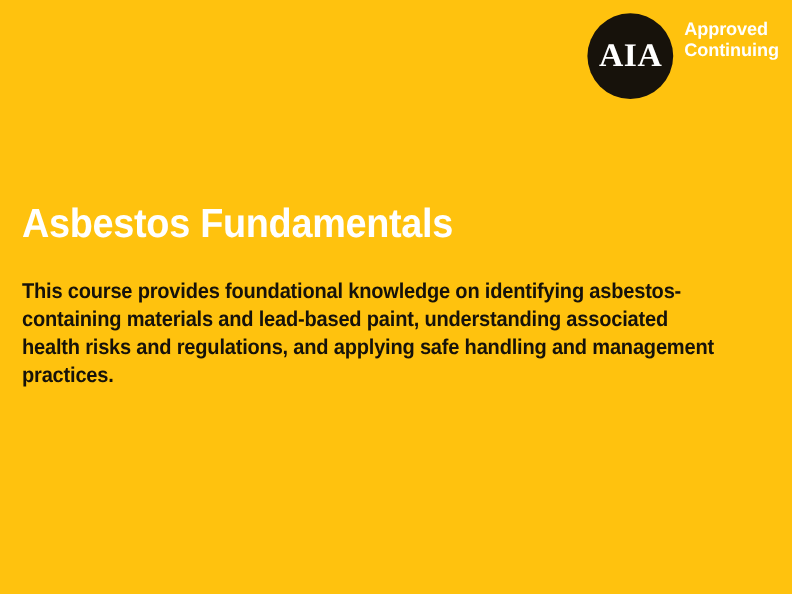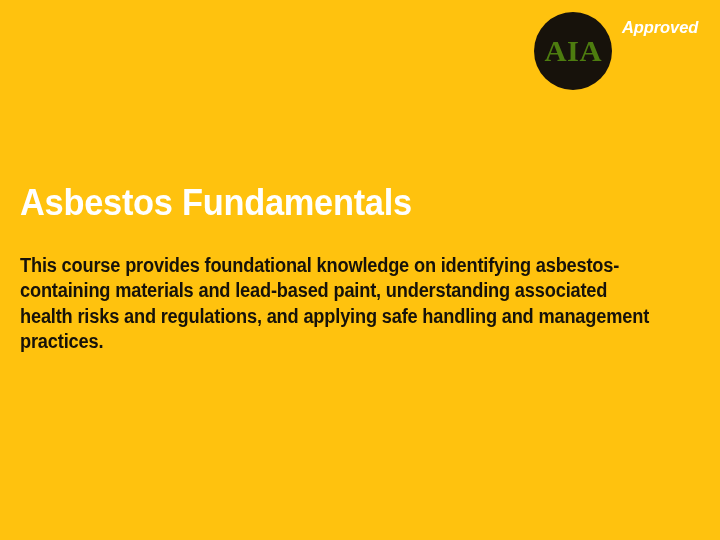--- a/index.html
+++ b/index.html
@@ -39,41 +39,41 @@
     height: 78px;
     border-radius: 50%;
     background: #17120B;
     display: flex;
     align-items: center;
     justify-content: center;
     flex: 0 0 auto;
   }
 
   #aia-mark-text {
-    color: #4d7c0f;
+    color: #ffffff;
     font-family: "Liberation Serif", serif;
     font-weight: bold;
     font-size: 30px;
     letter-spacing: 0.5px;
     line-height: 1;
     transform: scaleX(1.02);
   }
 
   #aia-tagline {
     margin-left: 10px;
     margin-top: 6px;
     color: #FFFFFF;
     font-family: "Liberation Sans", sans-serif;
     font-weight: bold;
     font-size: 16.5px;
     line-height: 19px;
     letter-spacing: -0.1px;
     white-space: nowrap;
   }
-  #aia-tagline .tline { display: block; font-style: italic; }
+  #aia-tagline .tline { display: block; }
 
   
   #course-title {
     position: absolute;
     left: 20px;
     top: 158px;
     color: #FFFFFF;
     font-family: "Liberation Sans", sans-serif;
     font-weight: bold;
     font-size: 37px;
@@ -113,20 +113,21 @@
 <body>
 
 <div id="slide">
 
   <div id="aia-logo">
     <div id="aia-mark">
       <span id="aia-mark-text">AIA</span>
     </div>
     <div id="aia-tagline">
       <span class="tline">Approved</span>
+      <span class="tline">Continuing</span>
     </div>
   </div>
 
   <h1 id="course-title">Asbestos Fundamentals</h1>
 
   <p id="course-description">This course provides foundational knowledge on identifying asbestos-containing materials and lead-based paint, understanding associated health risks and regulations, and applying safe handling and management practices.</p>
 
   <div id="meta-band">
 
     

